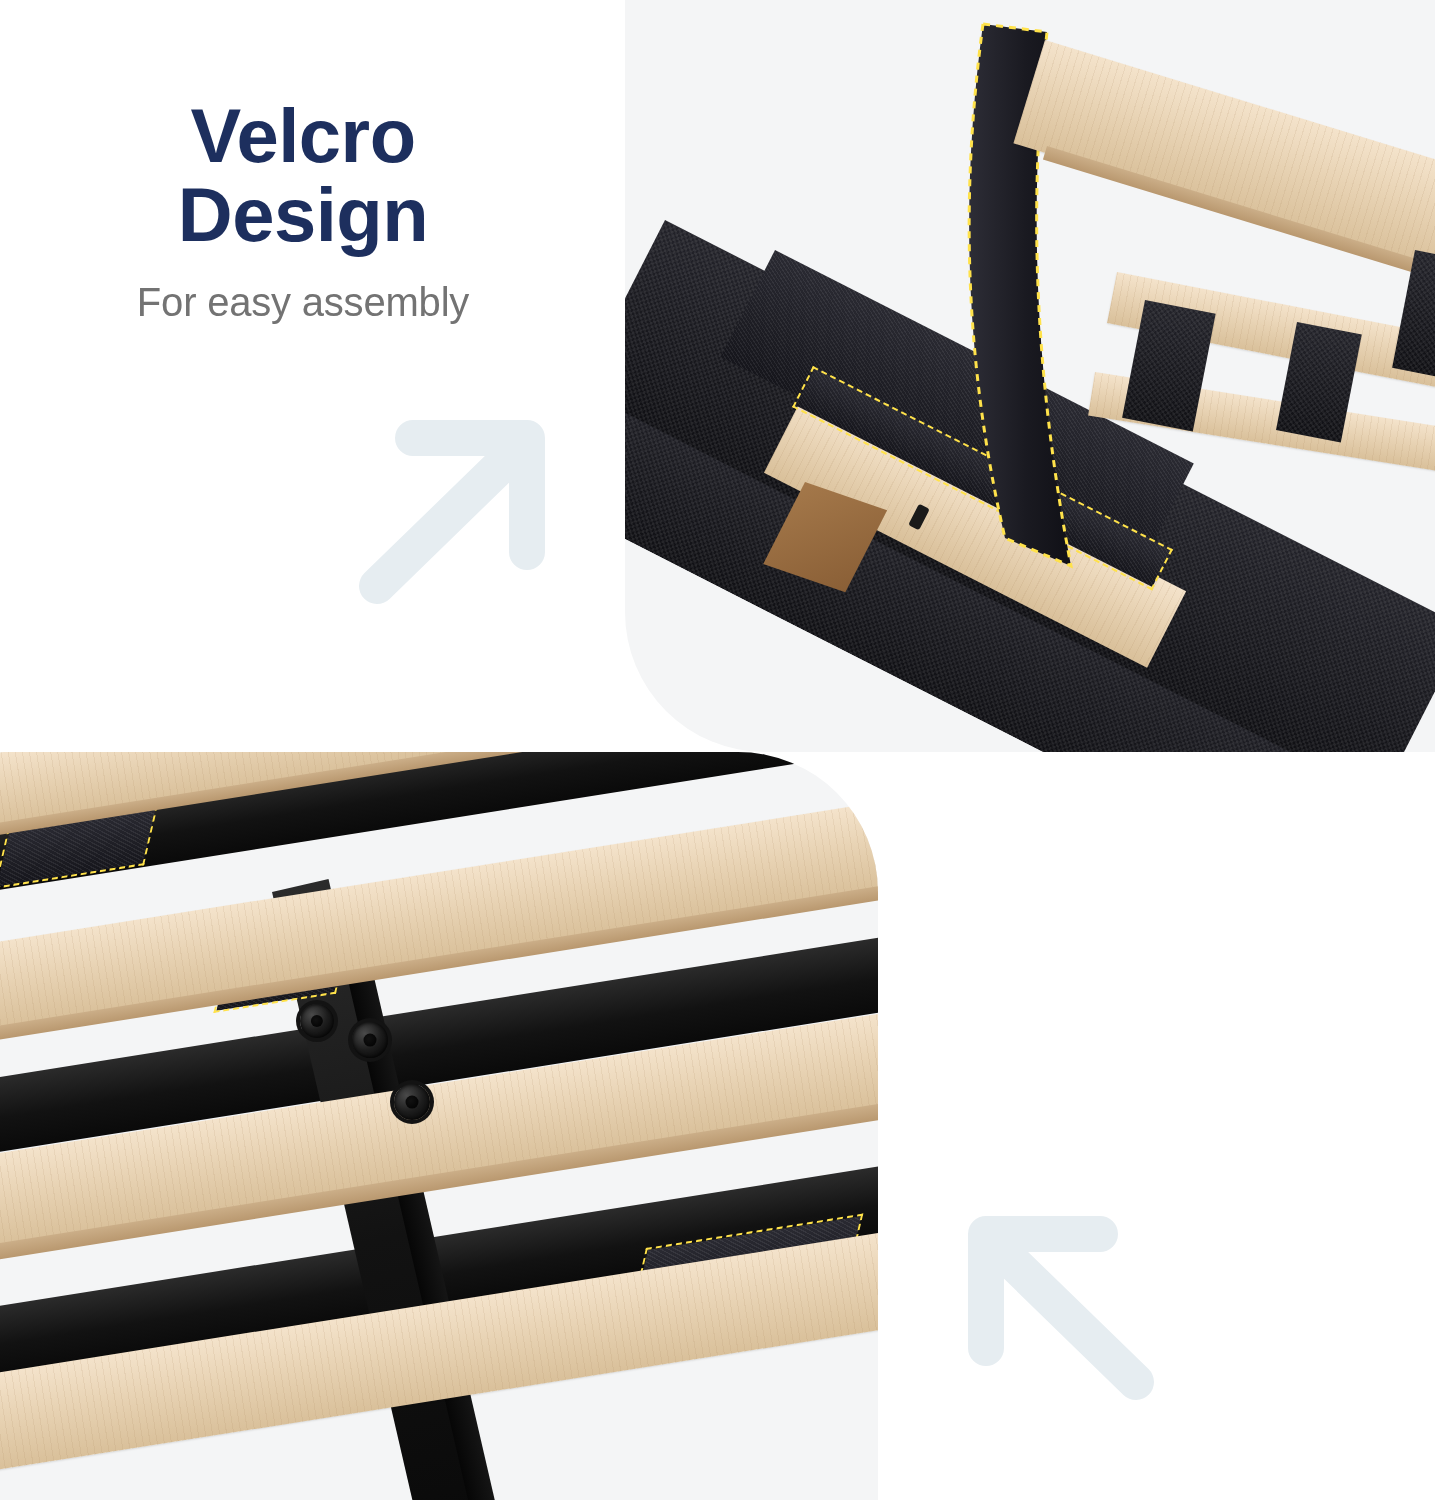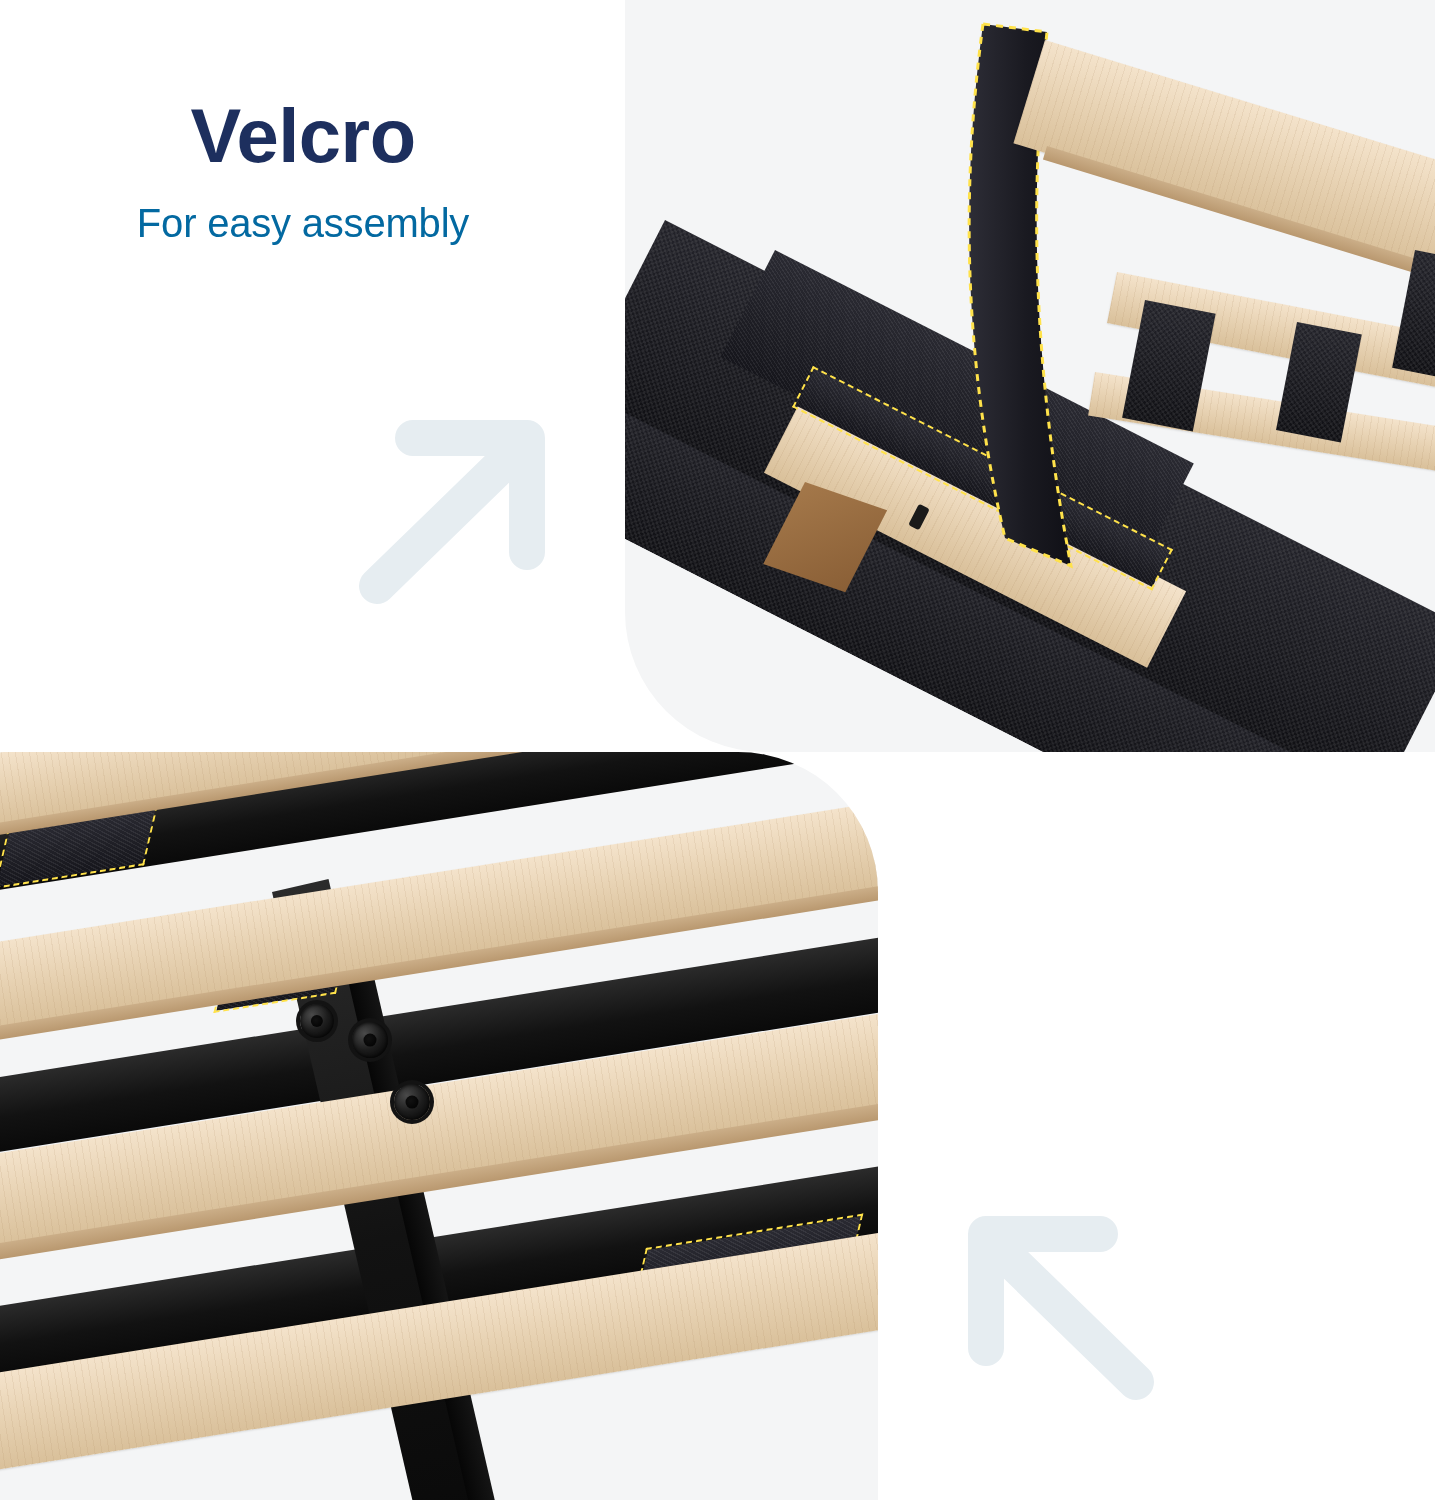--- a/index.html
+++ b/index.html
@@ -17,21 +17,21 @@
 
   
   #top-section { position:absolute; left:0; top:0; width:1435px; height:752px; background:#ffffff; }
 
   #velcro-copy { position:absolute; left:88px; top:96px; width:430px; }
   .headline {
     font-size:76px; font-weight:bold; color:#1d2f5e;
     line-height:1.04; letter-spacing:-0.5px; text-align:center;
   }
   .subhead {
-    font-size:40px; font-weight:normal; color:#0369a1;
+    font-size:40px; font-weight:normal; color:#737373;
     margin-top:26px; text-align:center; letter-spacing:-0.2px;
   }
 
   #velcro-arrow { position:absolute; left:355px; top:408px; width:210px; height:200px; }
   #eva-arrow    { position:absolute; left:948px; top:1204px; width:210px; height:200px; }
 
   
   #velcro-photo {
     left:625px; top:0; width:810px; height:752px;
     border-bottom-left-radius:140px;
@@ -94,20 +94,21 @@
   }
 </style>
 </head>
 <body>
 
 <section id="top-section">
 
   <div id="velcro-copy">
     <div class="headline">
       <div>Velcro</div>
+      <div>Design</div>
     </div>
     <div class="subhead">For easy assembly</div>
   </div>
 
   <svg id="velcro-arrow" viewBox="0 0 210 200">
     <g fill="none" stroke="#e6edf1" stroke-width="36" stroke-linecap="round" stroke-linejoin="round">
       <path d="M22 178 L168 36"></path>
       <path d="M58 30 L172 30 L172 144"></path>
     </g>
   </svg>

